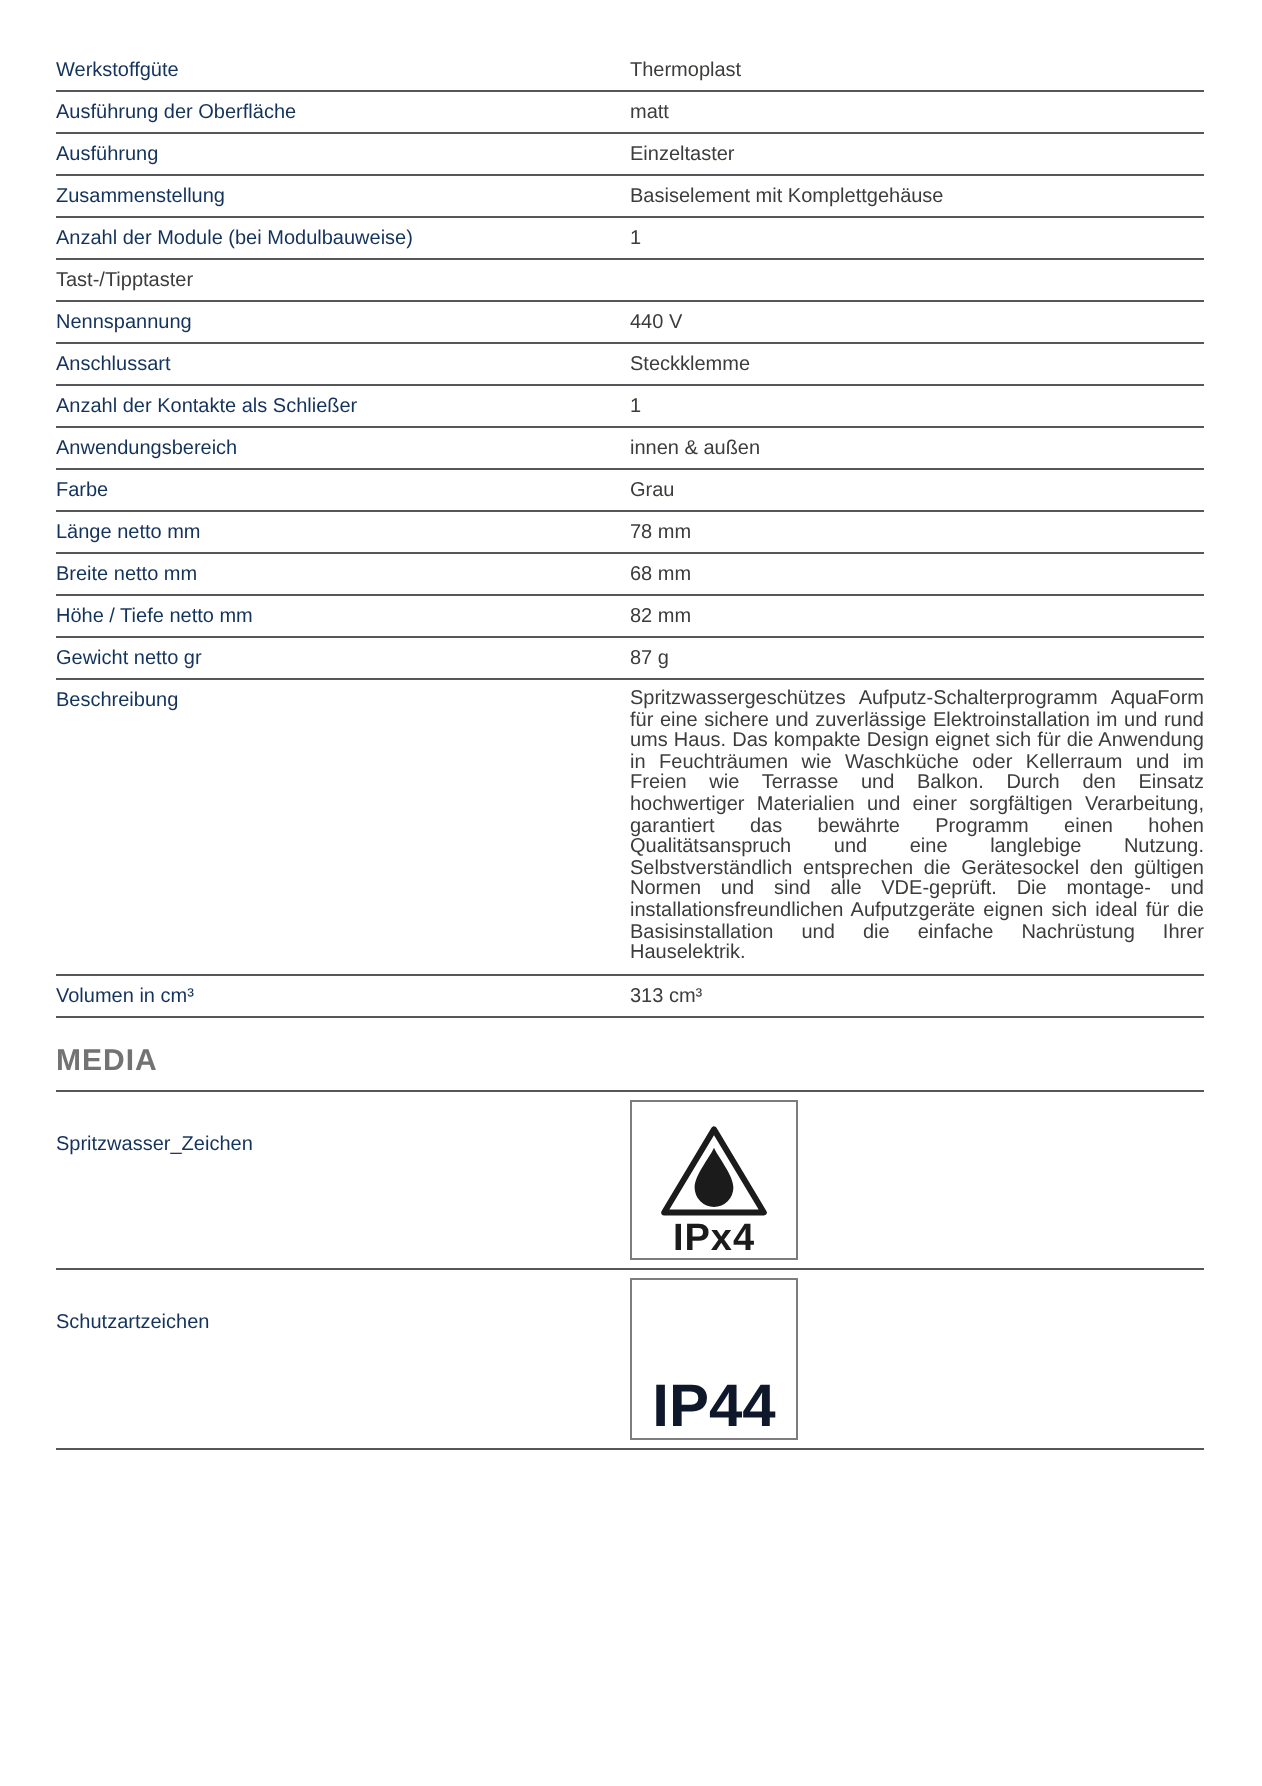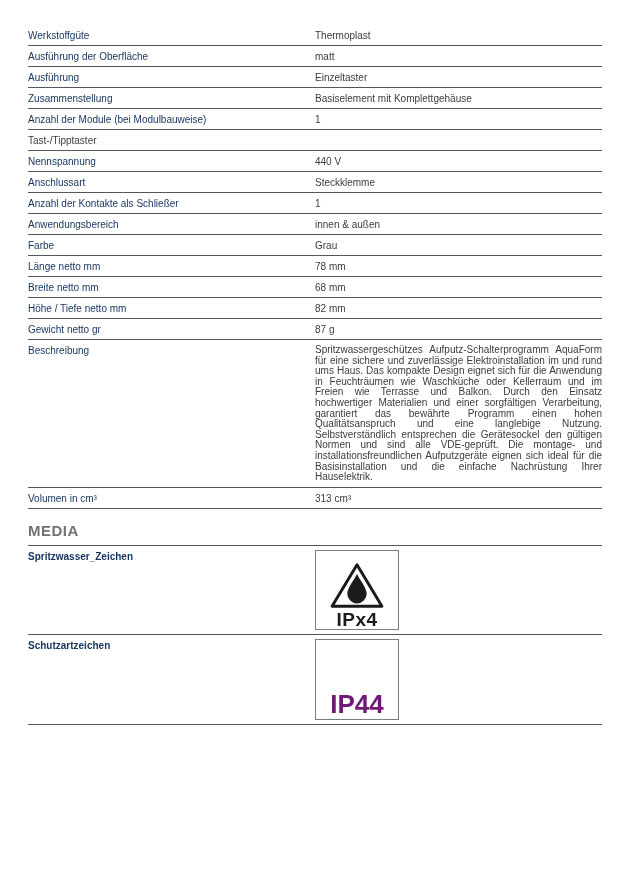--- a/index.html
+++ b/index.html
@@ -54,23 +54,24 @@
     align-items: flex-start;
     padding: 4px 0 4px 0;
     border-bottom: 1px solid #55565a;
   }
   .media-label {
     width: 287px;
     flex: 0 0 287px;
     padding-right: 12px;
     padding-top: 1px;
     color: #14335c;
-    font-weight: bold;
+    font-weight: normal;
     font-size: 10px;
     line-height: 11px;
+    margin-top: 16px;
   }
   .media-box {
     width: 84px;
     height: 80px;
     border: 1px solid #7d7d7d;
     background: #ffffff;
     display: flex;
     flex-direction: column;
     align-items: center;
     justify-content: flex-end;
@@ -78,23 +79,23 @@
   .media-box.tall { height: 81px; }
   .ipx4-icon { display: block; margin-bottom: 1px; }
   .ipx4-text {
     font-size: 19px;
     font-weight: bold;
     color: #1b1b1b;
     line-height: 19px;
     letter-spacing: 0.5px;
   }
   .ip44-text {
-    font-size: 26px;
+    font-size: 30px;
     font-weight: bold;
-    color: #701a75;
+    color: #0f172a;
     line-height: 30px;
   }
 </style>
 </head>
 <body>
 
 <div class="content">
 
   <div class="spec-table">
     <div class="spec-row">

